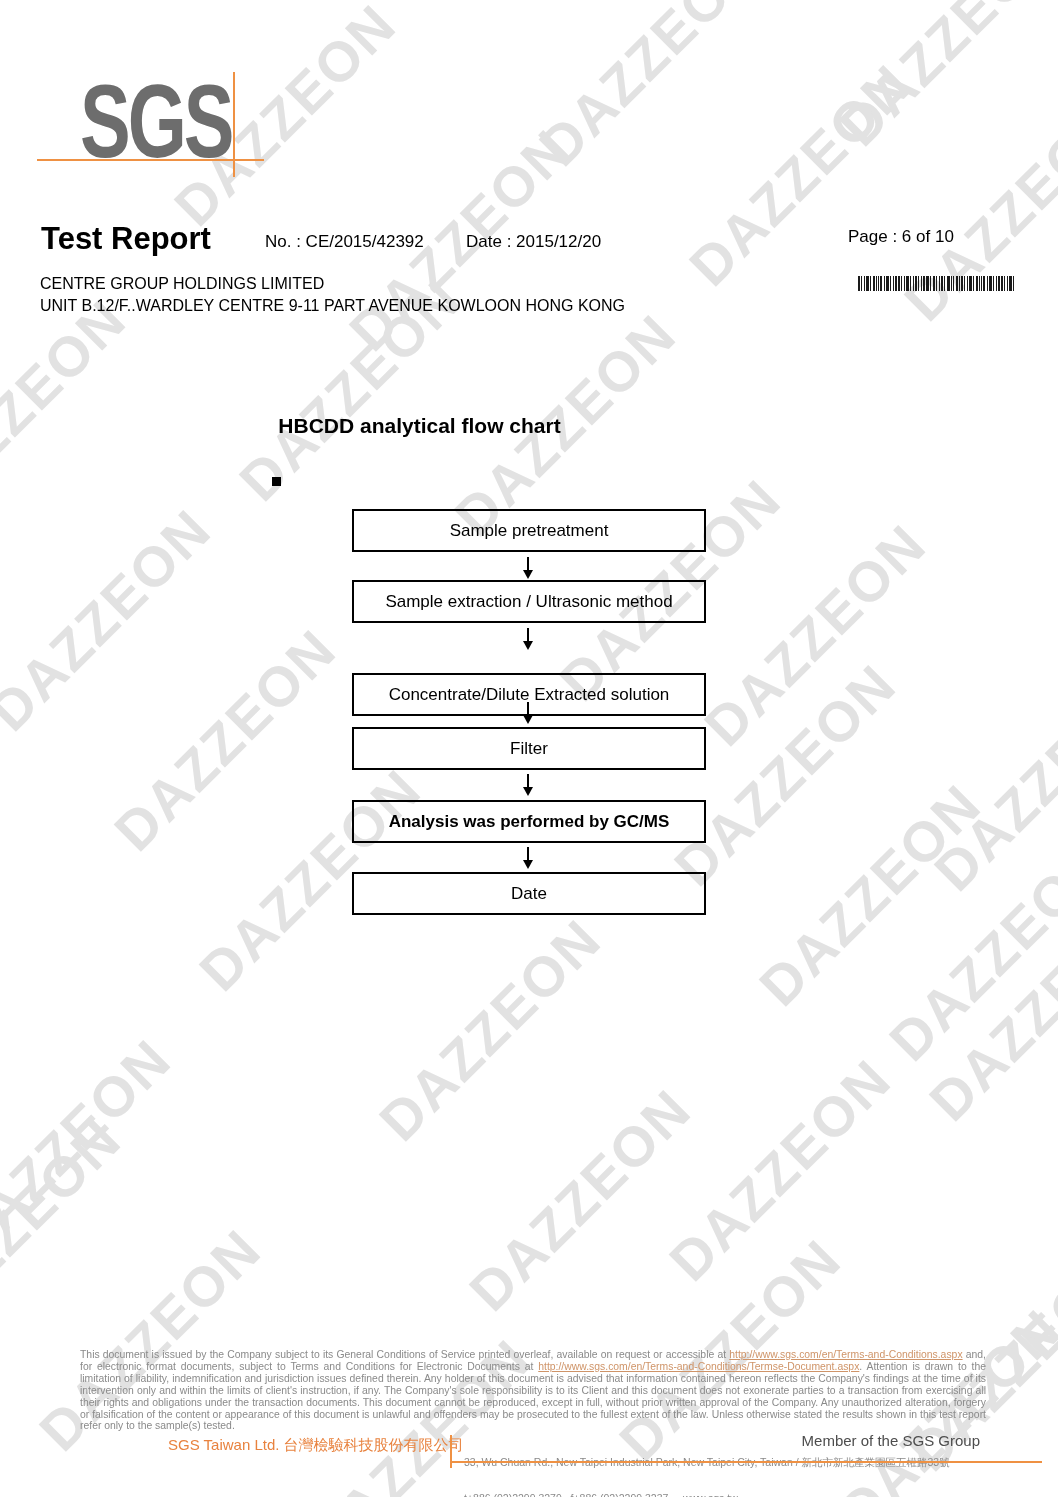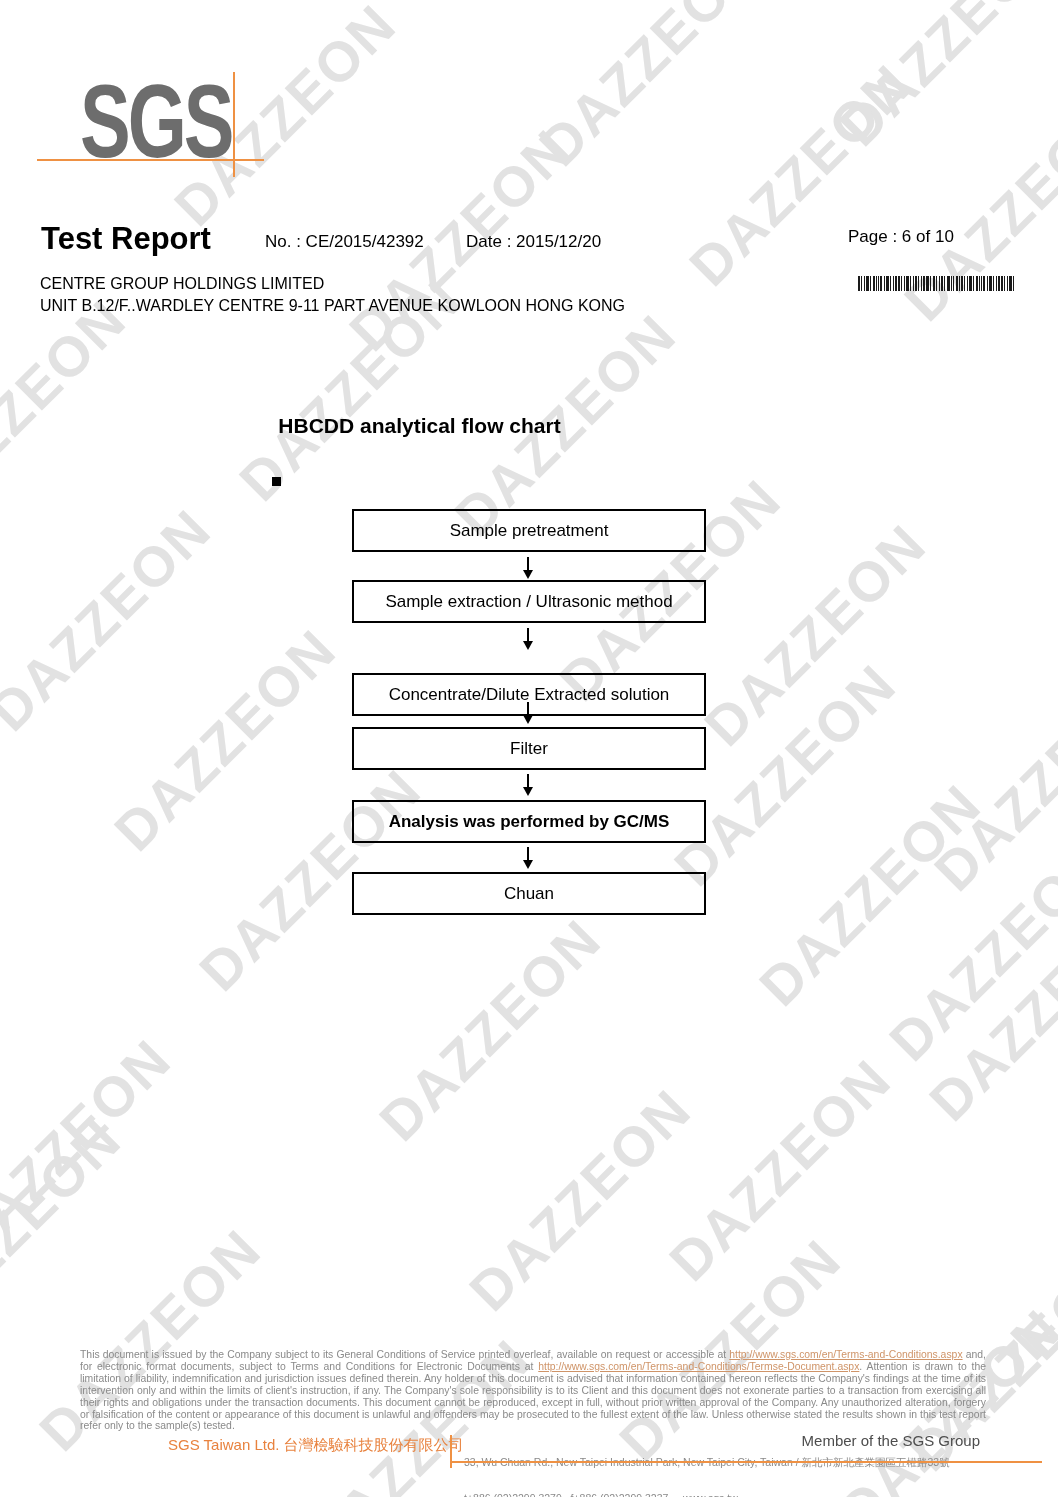--- a/index.html
+++ b/index.html
@@ -186,21 +186,21 @@
       <div class="flow-box fb0">Sample pretreatment</div>
       <div class="flow-arrow fa0"></div>
       <div class="flow-box fb1">Sample extraction / Ultrasonic method</div>
       <div class="flow-arrow fa1"></div>
       <div class="flow-box fb2">Concentrate/Dilute Extracted solution</div>
       <div class="flow-arrow fa2"></div>
       <div class="flow-box fb3">Filter</div>
       <div class="flow-arrow fa3"></div>
       <div class="flow-box fb4">Analysis was performed by GC/MS</div>
       <div class="flow-arrow fa4"></div>
-      <div class="flow-box fb5">Chuan</div>
+      <div class="flow-box fb5">Date</div>
     </div>
 
     <p class="legal"><span>This document is issued by the Company subject to its General Conditions of Service printed overleaf, available on request or accessible at </span><a href="#">http://www.sgs.com/en/Terms-and-Conditions.aspx</a><span> and, for electronic format documents, subject to Terms and Conditions for Electronic Documents at </span><a href="#">http://www.sgs.com/en/Terms-and-Conditions/Termse-Document.aspx</a><span>. Attention is drawn to the limitation of liability, indemnification and jurisdiction issues defined therein. Any holder of this document is advised that information contained hereon reflects the Company's findings at the time of its intervention only and within the limits of client's instruction, if any. The Company's sole responsibility is to its Client and this document does not exonerate parties to a transaction from exercising all their rights and obligations under the transaction documents. This document cannot be reproduced, except in full, without prior written approval of the Company. Any unauthorized alteration, forgery or falsification of the content or appearance of this document is unlawful and offenders may be prosecuted to the fullest extent of the law. Unless otherwise stated the results shown in this test report refer only to the sample(s) tested.</span></p>
 
     <div class="f-company">SGS Taiwan Ltd. 台灣檢驗科技股份有限公司</div>
     <div class="f-divider"></div>
     <div class="f-addr">
       <div>33, Wu Chuan Rd., New Taipei Industrial Park, New Taipei City, Taiwan / 新北市新北產業園區五權路33號</div>
       <div>t+886 (02)2299 3279   f+886 (02)2299 3237     www.sgs.tw</div>
     </div>

